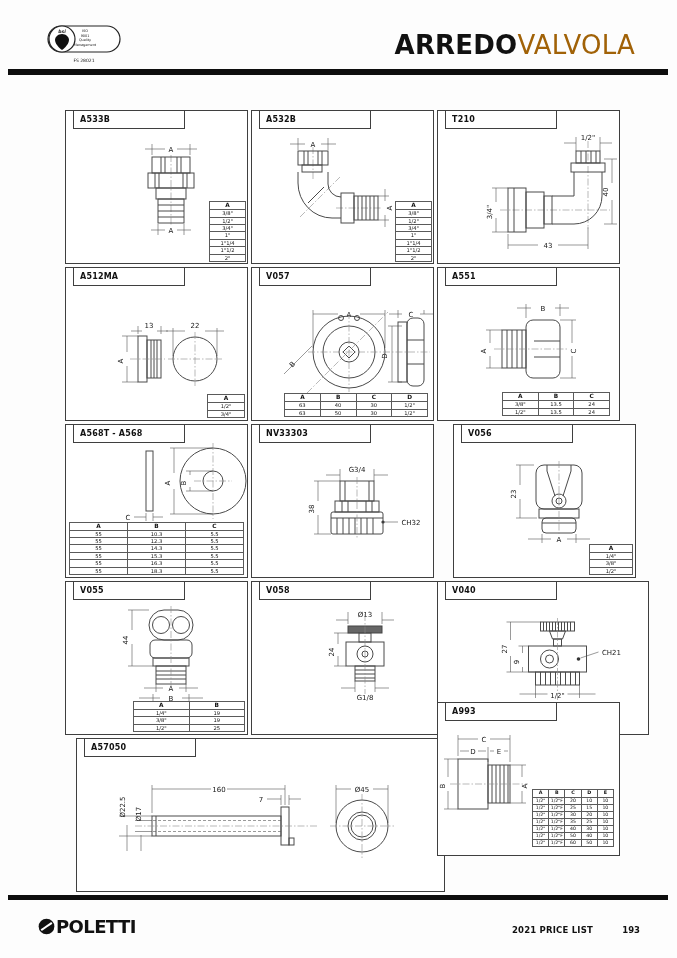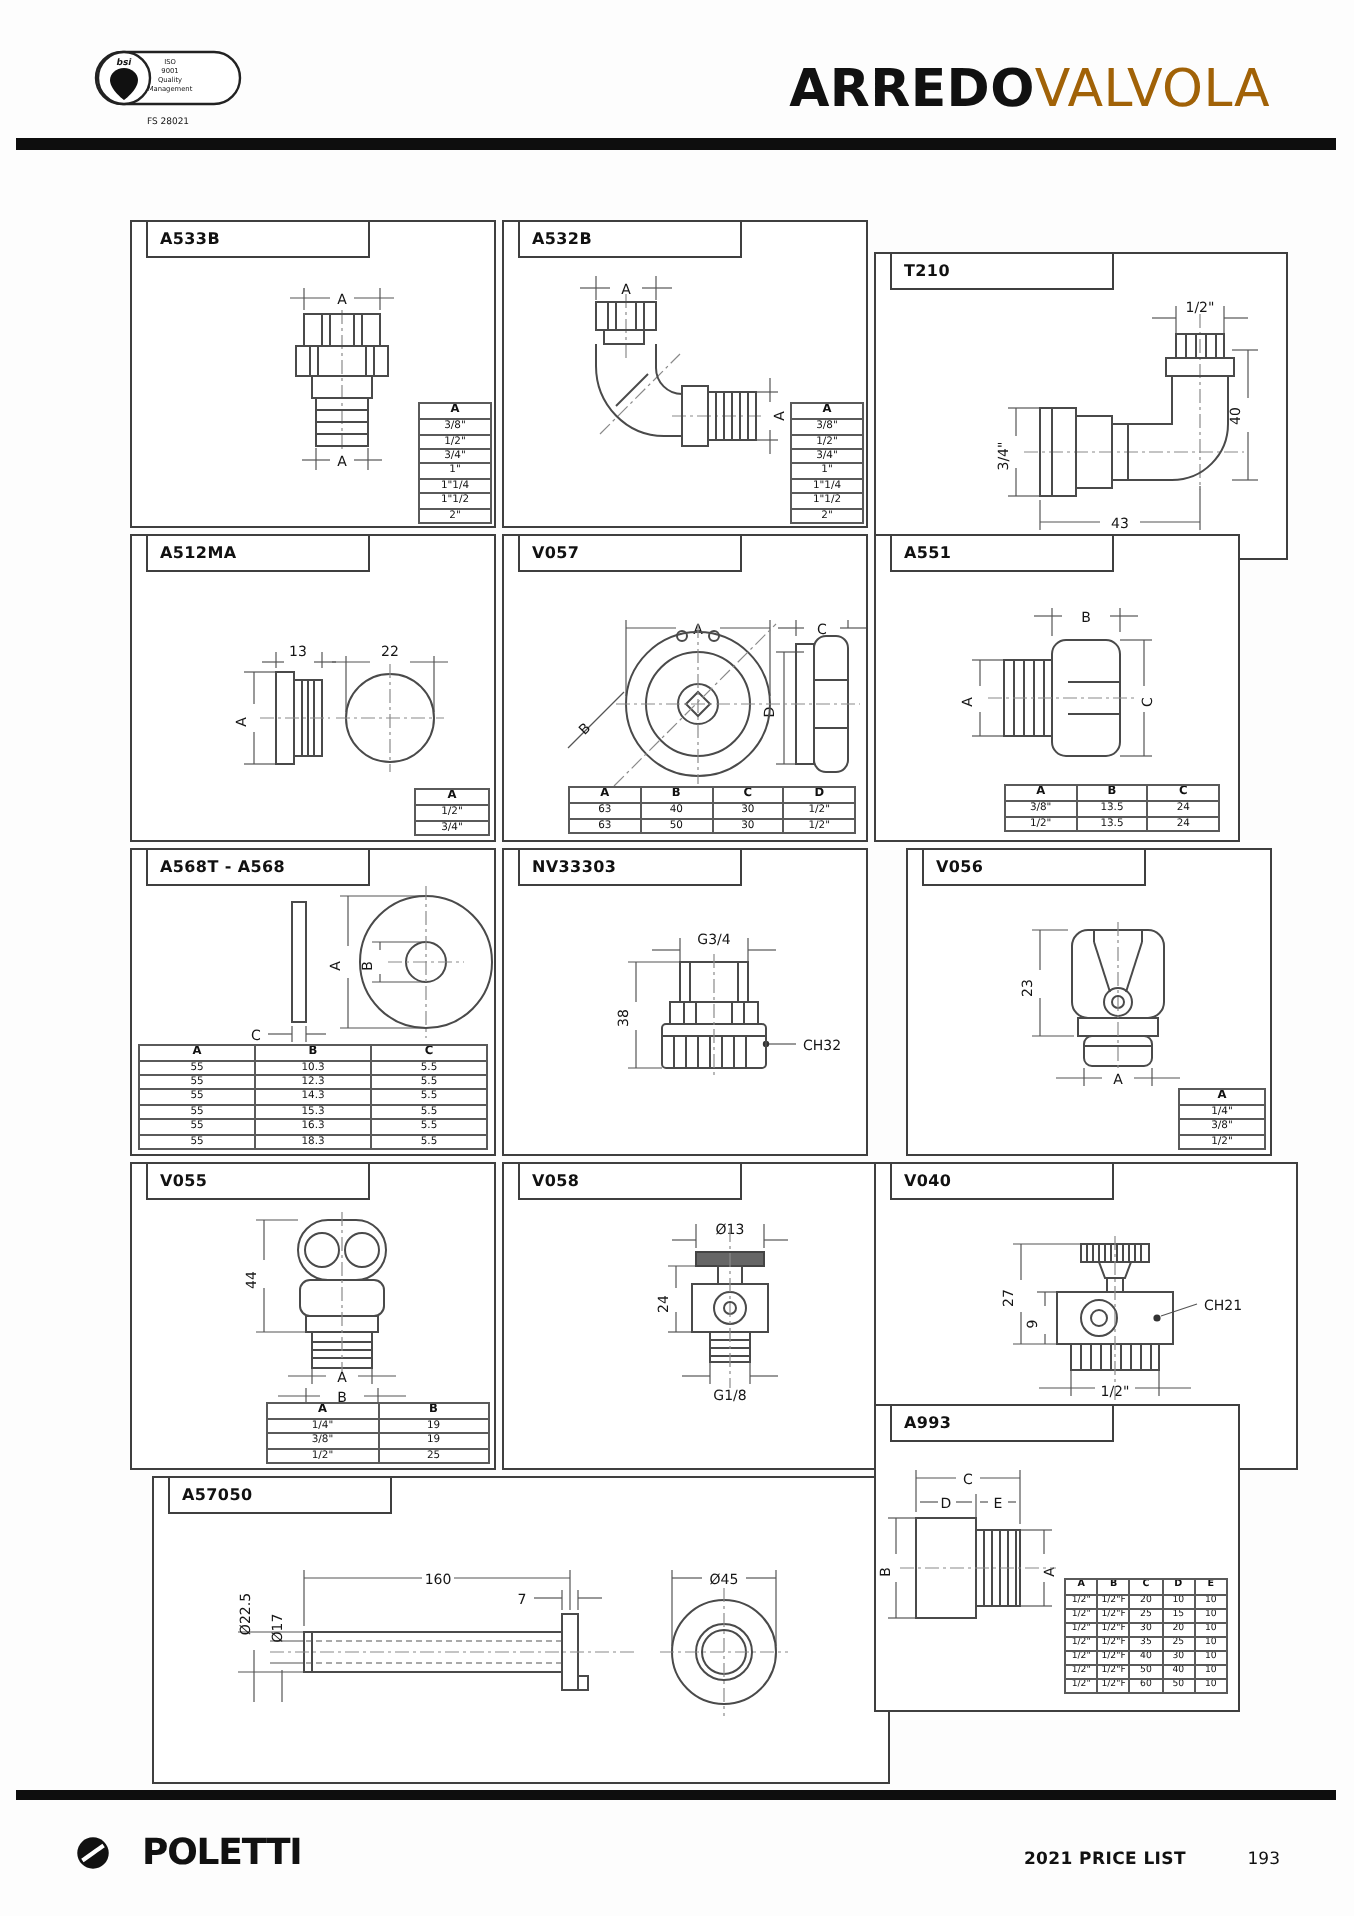--- a/index.html
+++ b/index.html
@@ -22,24 +22,24 @@
   svg .c{stroke:#8a8a8a;fill:none;stroke-width:.6;stroke-dasharray:7 2 1.5 2;}
   svg text{font-family:"DejaVu Sans",sans-serif;font-size:7px;fill:#161616;text-anchor:middle;}
   
   table.dt{position:absolute;border-collapse:collapse;background:#fff;z-index:2;table-layout:fixed;width:100px;}
   table.dt th,table.dt td{border:1px solid #5a5a5a;text-align:center;padding:0 1px;overflow:hidden;white-space:nowrap;}
   table.dt th{font-size:5.8px;line-height:7px;font-weight:bold;}
   table.dt td{font-size:5.2px;line-height:6.4px;font-weight:500;}
   table.dt.small th{font-size:4.8px;line-height:6.6px;}
   table.dt.small td{font-size:4.6px;line-height:6px;}
   
-  .brand{position:absolute;left:38px;top:916px;display:flex;align-items:center;gap:16px;}
+  .brand{position:absolute;left:38px;top:916px;display:flex;align-items:center;gap:1px;}
   .brand .word{font-size:18px;font-weight:800;letter-spacing:-.6px;}
   .pricelist{position:absolute;top:925px;right:84px;font-size:8.5px;font-weight:bold;letter-spacing:.2px;}
-  .pageno{position:absolute;top:925px;right:37px;font-size:8.5px;font-weight:normal;}
+  .pageno{position:absolute;top:925px;right:37px;font-size:8.5px;font-weight:bold;}
   .badge{position:absolute;left:38px;top:16px;}
 </style>
 </head>
 <body>
 
 <svg class="badge" width="92" height="54" viewBox="0 0 92 54">
   <rect x="10" y="10" width="72" height="26" rx="13" fill="#fff" stroke="#222" stroke-width="1.2"></rect>
   <circle cx="24" cy="23" r="13" fill="#fff" stroke="#222" stroke-width="1.2"></circle>
   <text x="24" y="16.5" style="font-size:4.5px;font-weight:bold;font-style:italic">bsi</text>
   <path d="M24,18 C28,18 31,21 31,24 C31,29 24,34 24,34 C24,34 17,29 17,24 C17,21 20,18 24,18 Z" fill="#111"></path>
@@ -183,21 +183,21 @@
           <tr>
             <td>1"1/2</td>
           </tr>
           <tr>
             <td>2"</td>
           </tr>
         </tbody>
       </table>
   </div>
 
-  <div class="cell" style="left:372px;top:16px;padding-left:24px;">
+  <div class="cell" style="left:372px;top:0;">
     <div class="code">T210</div>
     <svg class="draw" viewBox="0 0 181 152">
       <g class="t">
         <line x1="138" y1="26" x2="138" y2="40"></line>
           <line x1="162" y1="26" x2="162" y2="40"></line>
         <line x1="126" y1="32" x2="138" y2="32"></line>
           <line x1="162" y1="32" x2="174" y2="32"></line>
         <line x1="166" y1="48" x2="179" y2="48"></line>
           <line x1="166" y1="113" x2="179" y2="113"></line>
         <line x1="174" y1="48" x2="174" y2="72"></line>

